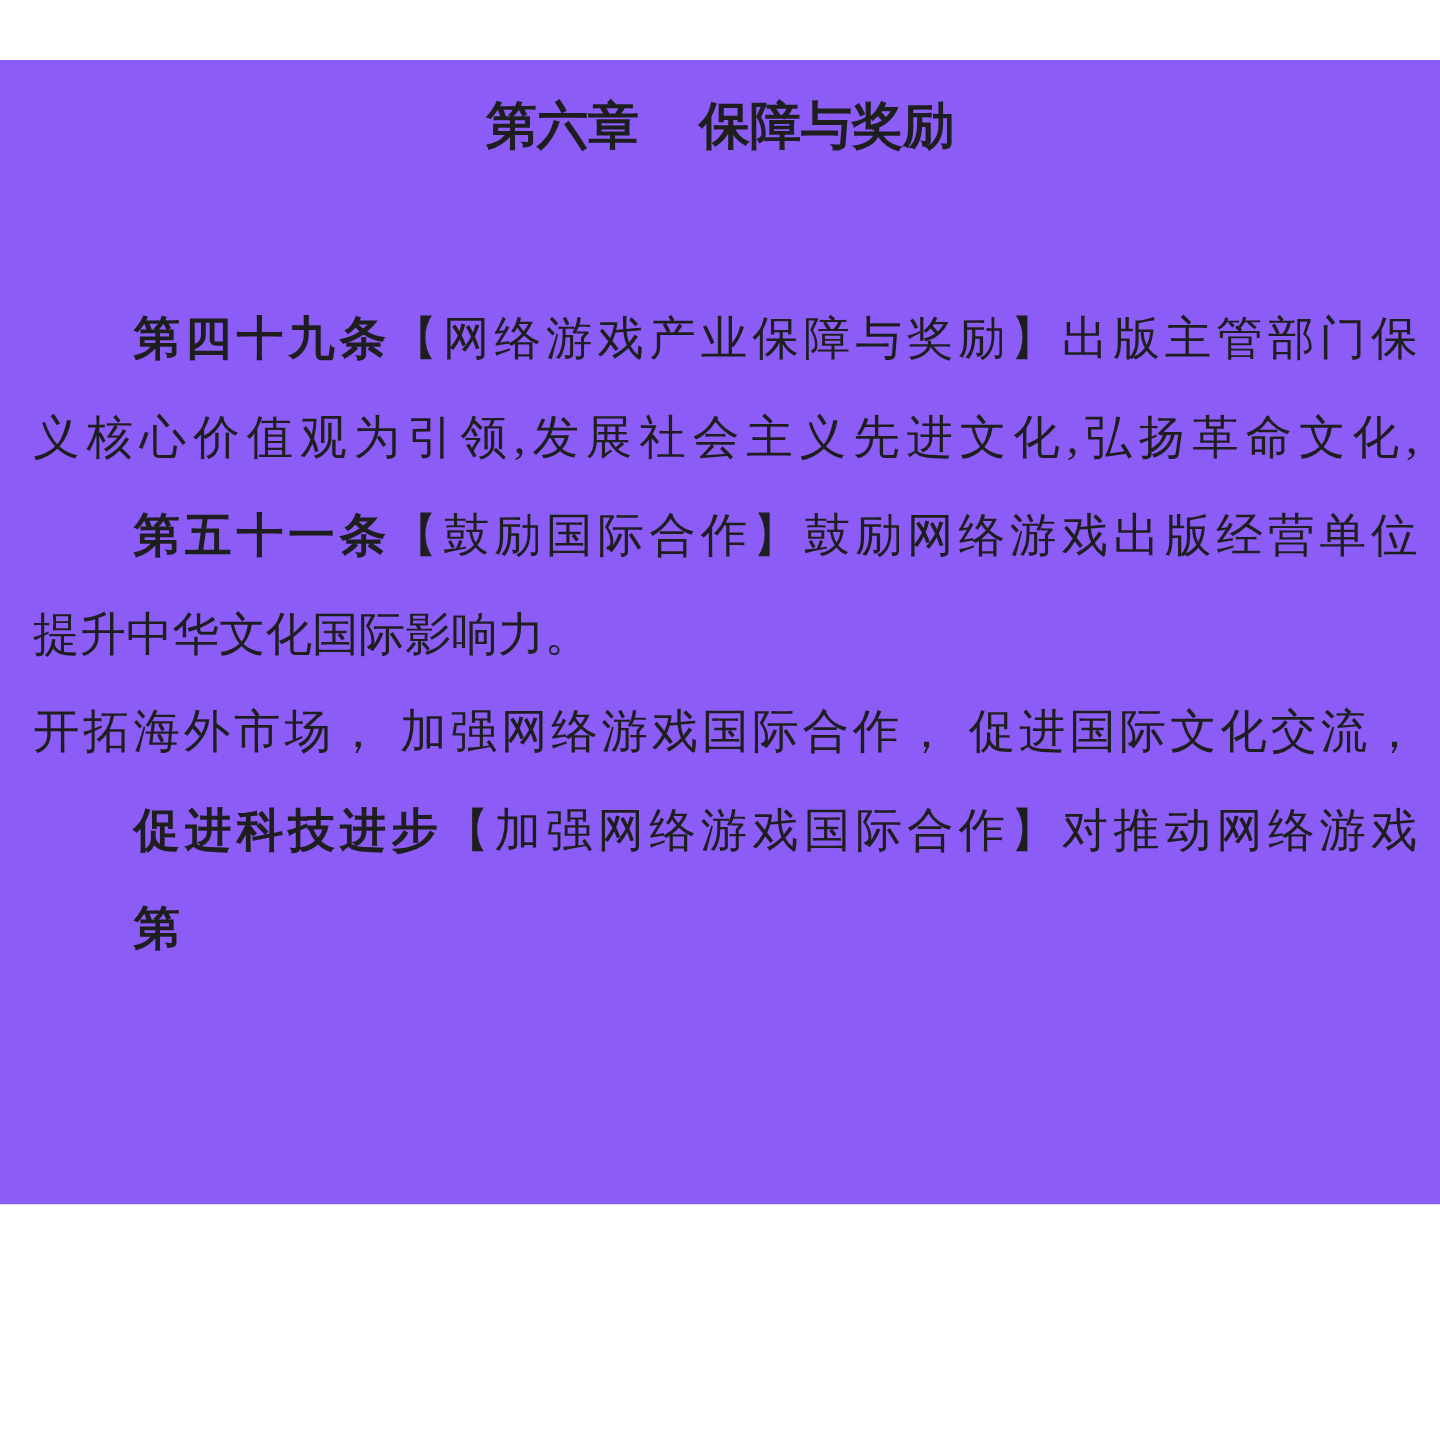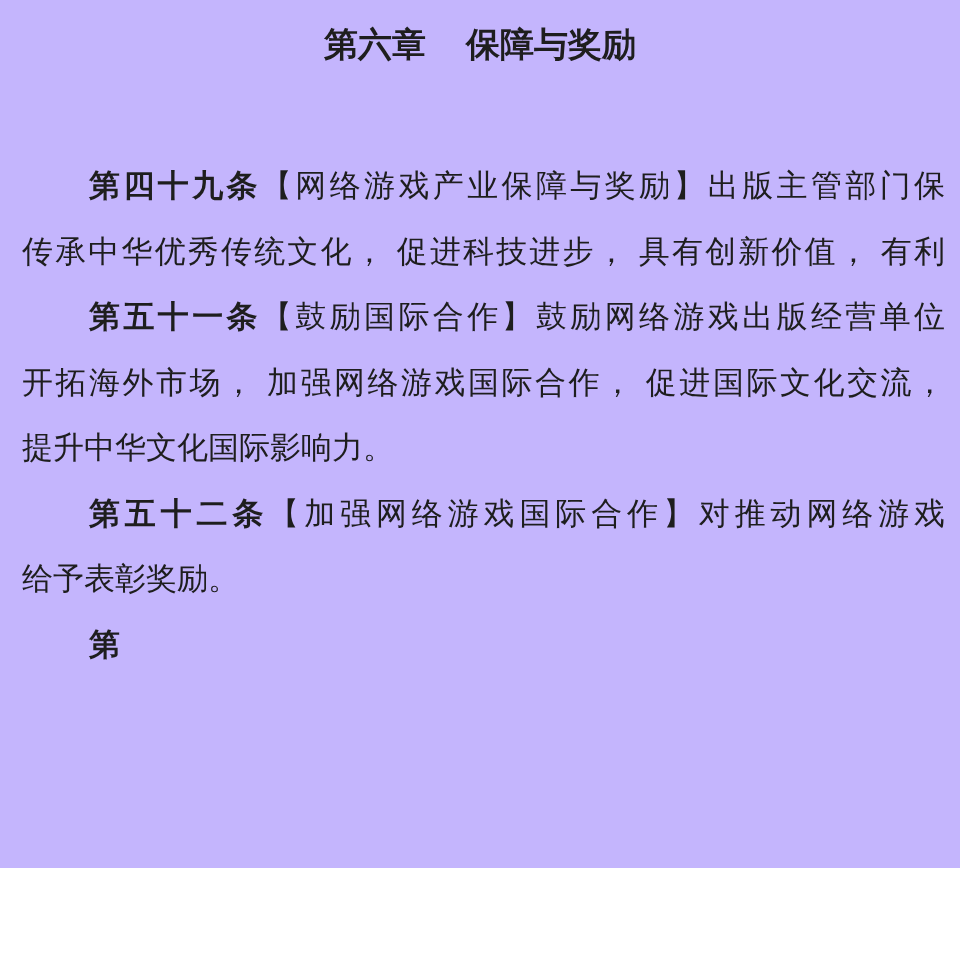--- a/index.html
+++ b/index.html
@@ -3,25 +3,26 @@
 <meta charset="utf-8">
 <style>
   html, body {
     margin: 0;
     padding: 0;
     background: #ffffff;
   }
   .page {
     position: relative;
     width: 960px;
-    height: 868px;
-    background: #c4b5fd;
+    height: 763px;
+    background: #8b5cf6;
     overflow: hidden;
     color: #1e1e1e;
     font-family: "Liberation Serif", "DejaVu Serif", serif;
+    margin-top: 40px;
   }
   .heading {
     position: absolute;
     top: 24px;
     left: 0;
     width: 100%;
     text-align: center;
     font-size: 34px;
     line-height: 40px;
     white-space: nowrap;
@@ -70,32 +71,31 @@
   <div class="heading">
     <span class="chapter-num">第六章</span><span class="chapter-title">保障与奖励</span>
   </div>
 
   <div class="doc">
 
     <div class="line indent fill"><span class="artnum">第四十九条</span><span>【网络游戏产业保障与奖励】出版主管部门保</span></div>
 
 
 
+    <div class="line fill"><span>义核心价值观为引领,发展社会主义先进文化,弘扬革命文化,</span></div>
 
-    <div class="line fill"><span>传承中华优秀传统文化， 促进科技进步， 具有创新价值， 有利</span></div>
 
 
     <div class="line indent fill"><span class="artnum">第五十一条</span><span>【鼓励国际合作】鼓励网络游戏出版经营单位</span></div>
 
+    <div class="line"><span>提升中华文化国际影响力。</span></div>
+
     <div class="line fill"><span>开拓海外市场， 加强网络游戏国际合作， 促进国际文化交流，</span></div>
 
-    <div class="line"><span>提升中华文化国际影响力。</span></div>
-
-    <div class="line indent fill"><span class="artnum">第五十二条</span><span>【加强网络游戏国际合作】对推动网络游戏</span></div>
+    <div class="line indent fill"><span class="artnum">促进科技进步</span><span>【加强网络游戏国际合作】对推动网络游戏</span></div>
 
 
-    <div class="line"><span>给予表彰奖励。</span></div>
 
     <div class="line indent"><span class="artnum">第</span></div>
 
   </div>
 
 </div>
 
 </body></html>

